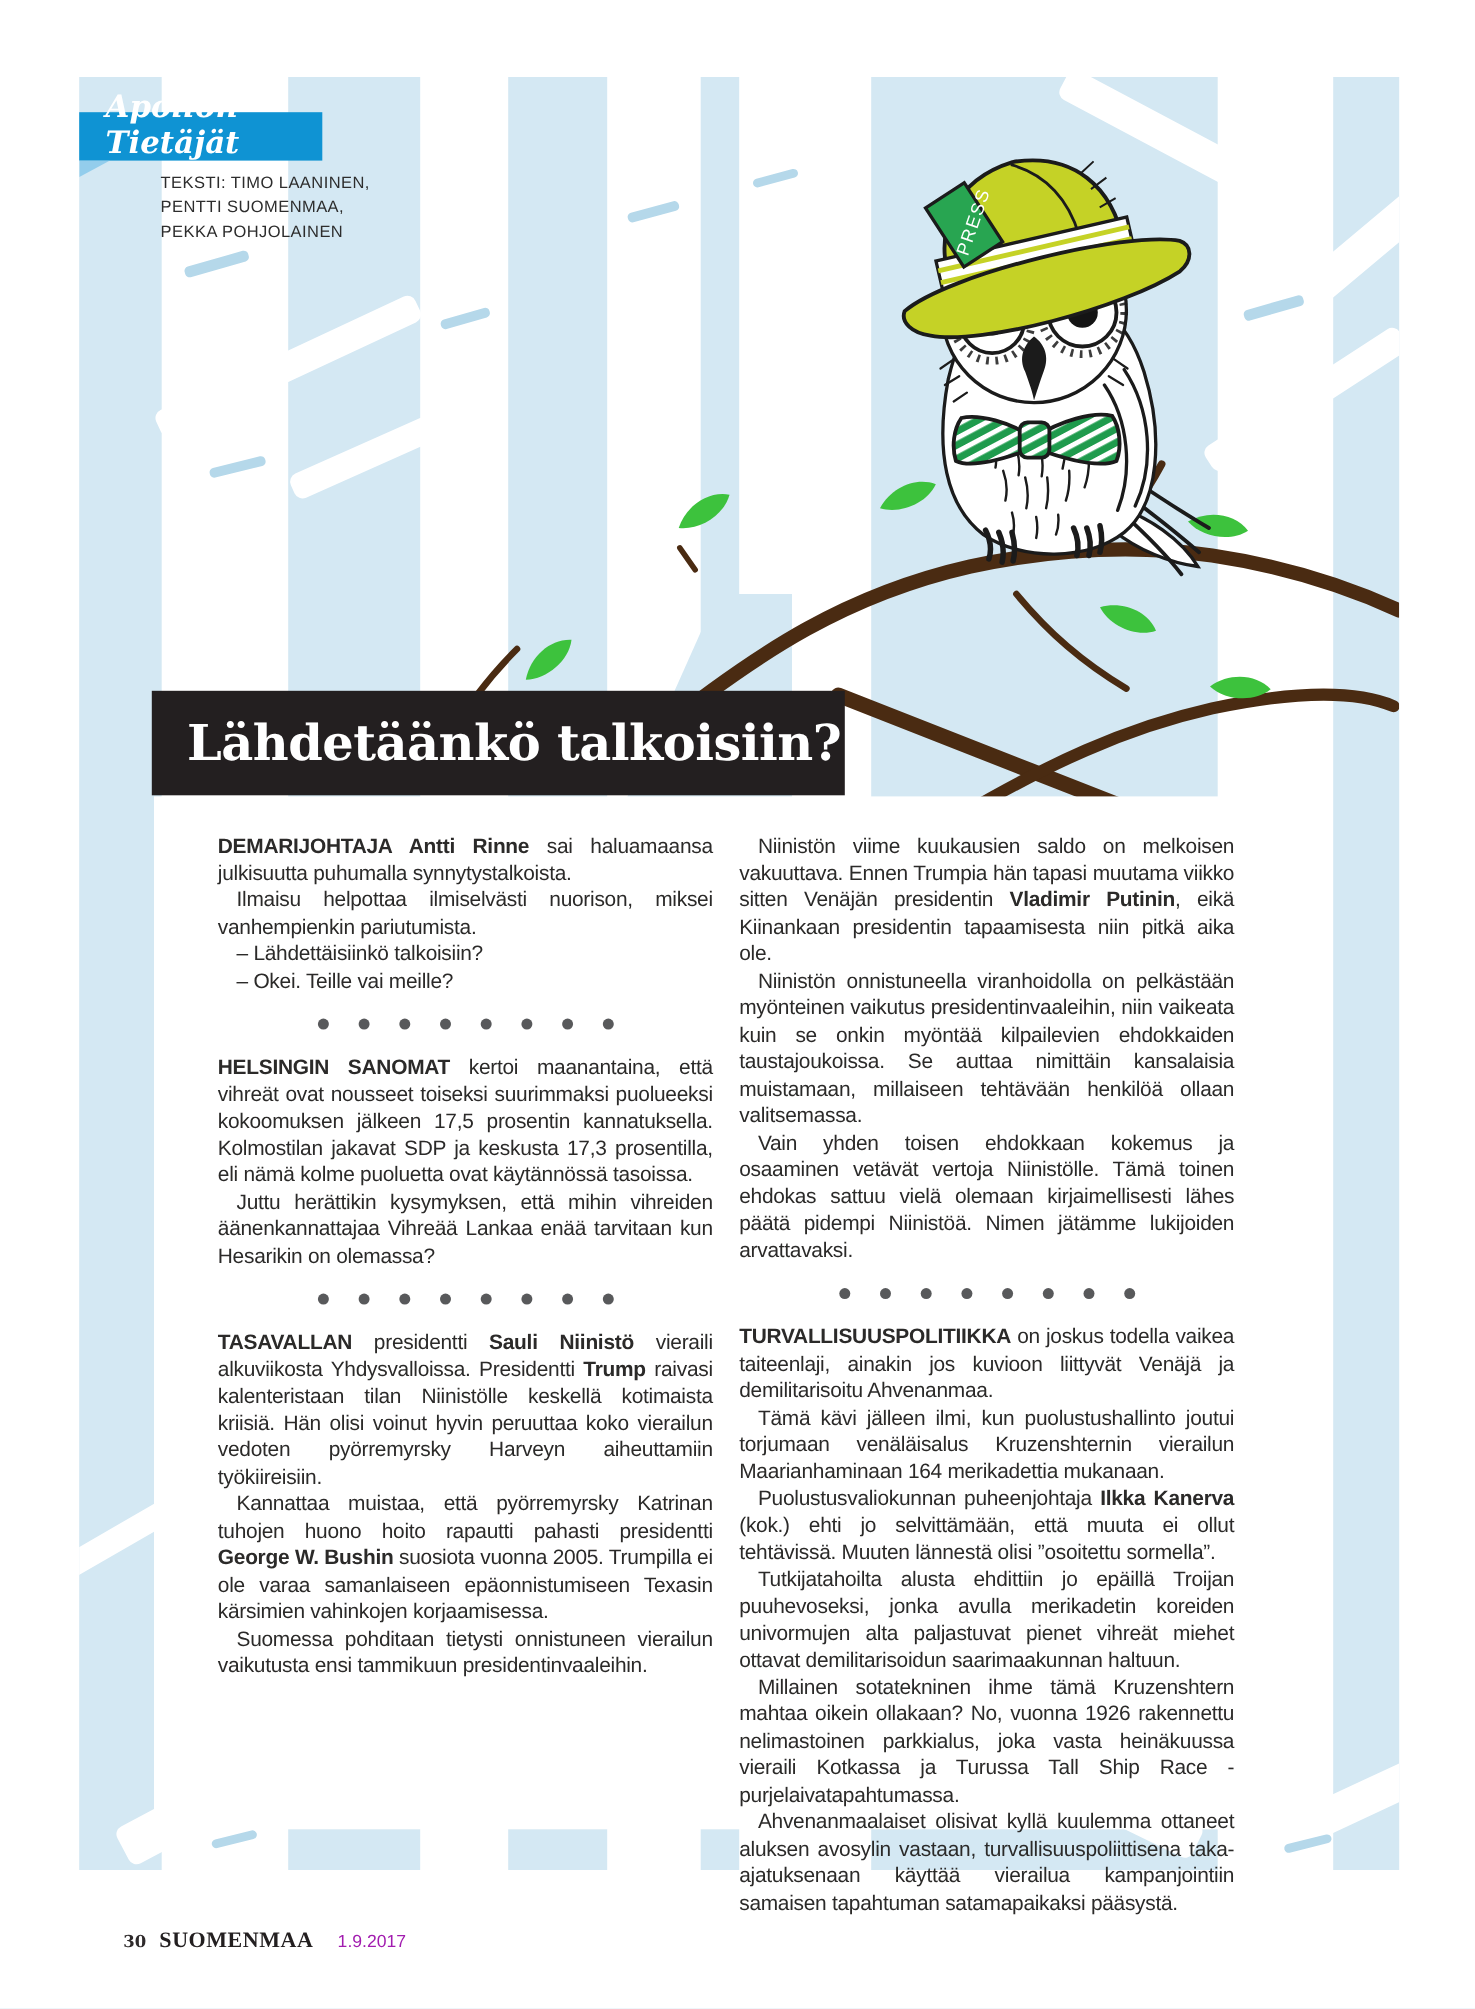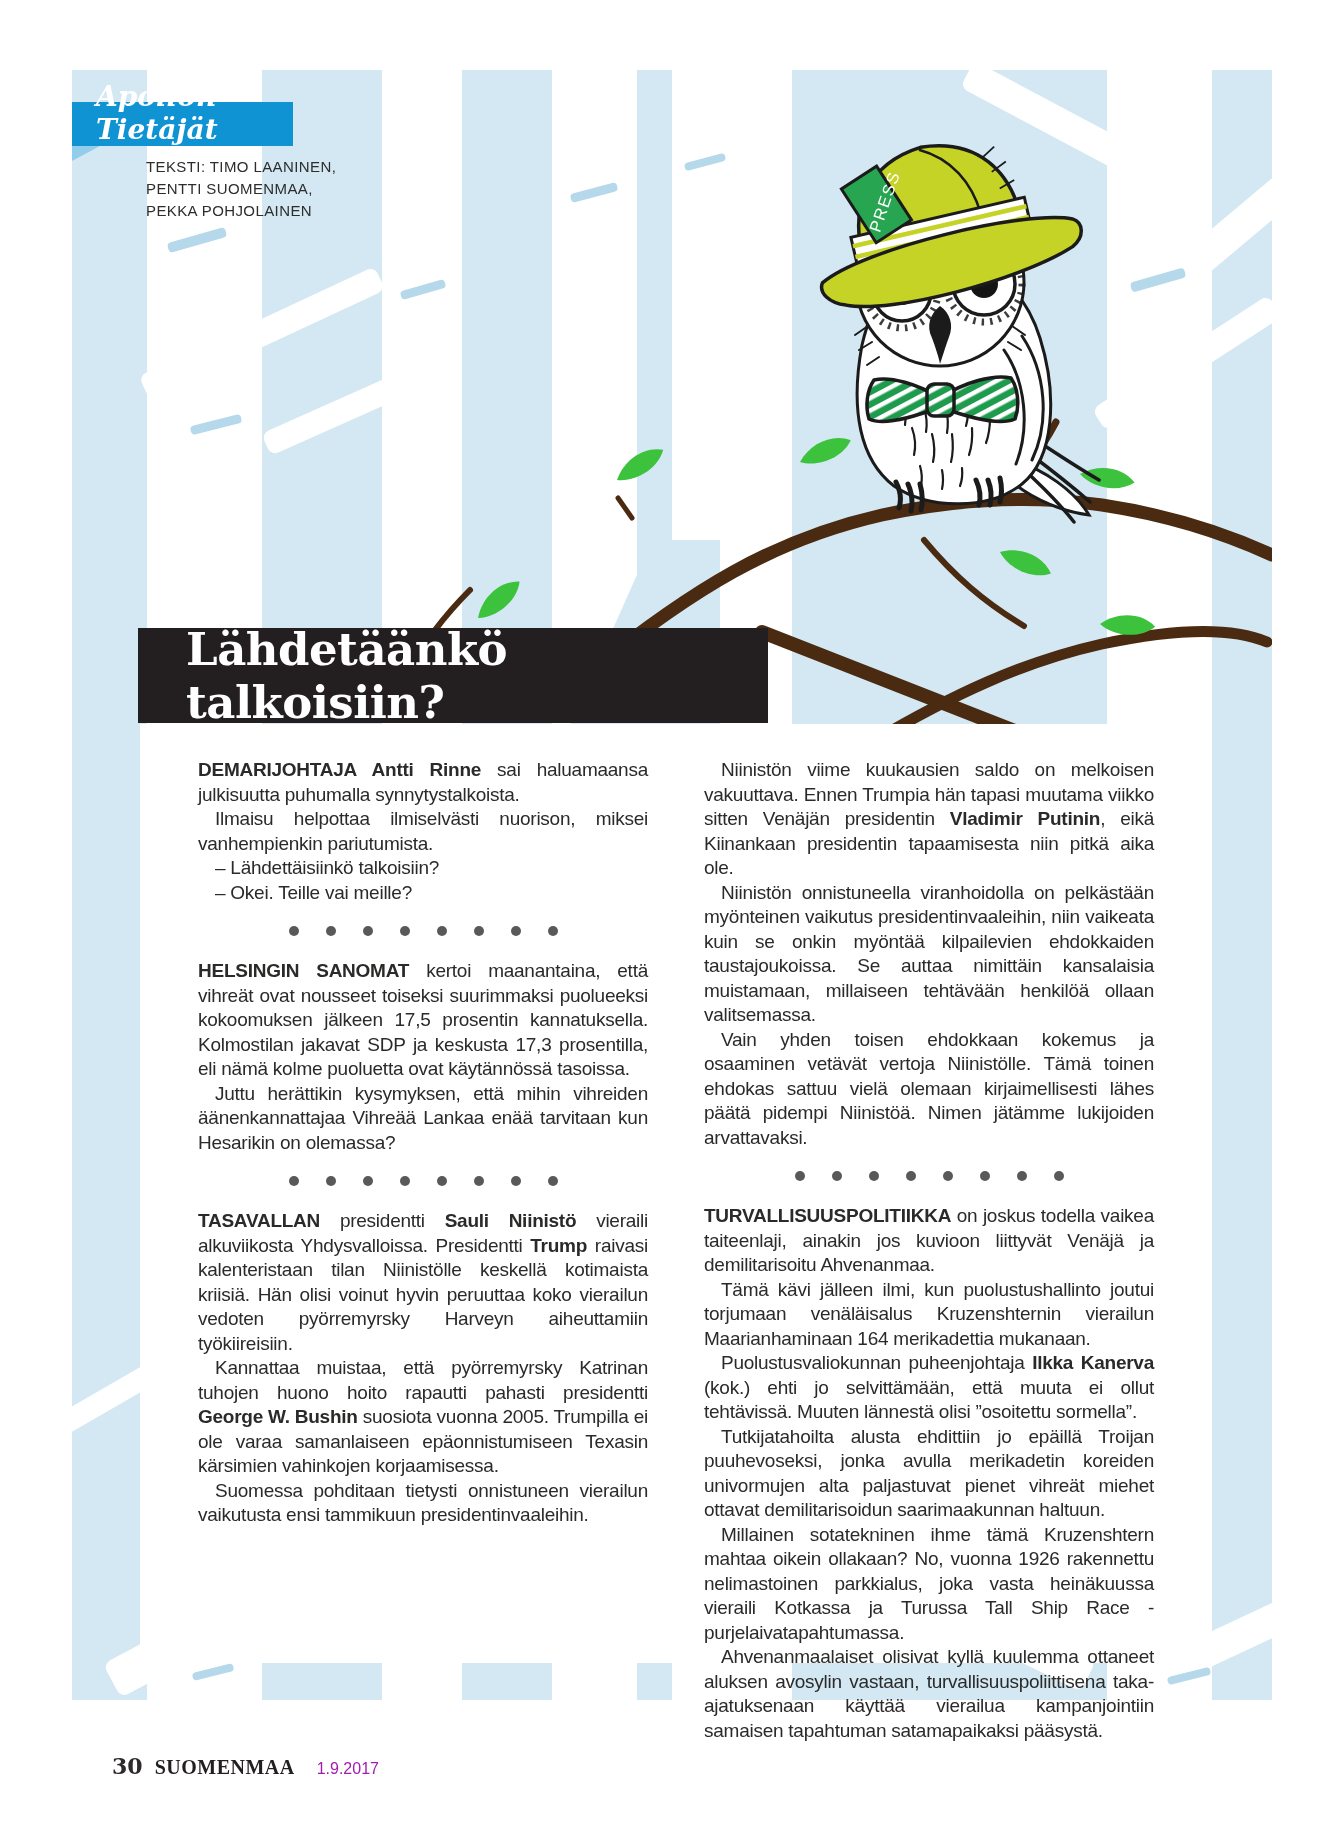--- a/index.html
+++ b/index.html
@@ -26,36 +26,36 @@
                 padding-left:24px; font-family:"DejaVu Serif", serif;
                 font-style:italic; font-weight:700; font-size:28px; }
   .kicker-fold { position:absolute; left:72px; top:146px; width:28px; height:15px;
                  background:#93cdec; clip-path:polygon(0 0,100% 0,0 100%); }
   .byline { position:absolute; left:146px; top:156px; color:#2d2d2d; font-size:15px;
             line-height:22px; letter-spacing:.4px; }
 
   
   .title-box { position:absolute; left:138px; top:628px; width:630px; height:95px;
                background:#231f20; color:#ffffff; display:flex; align-items:center;
-               padding-left:48px; font-family:"DejaVu Serif", serif; font-weight:700;
+               padding-left:32px; font-family:"DejaVu Serif", serif; font-weight:700;
                font-size:45px; letter-spacing:-0.5px; }
 
   
-  .columns { position:absolute; left:198px; top:758px; width:956px; display:flex; gap:56px; }
+  .columns { position:absolute; left:198px; top:758px; width:956px; display:flex; gap:24px; }
   .column  { width:450px; flex:none; }
   .text-block p { font-size:19px; line-height:24.5px; letter-spacing:-0.25px;
                   color:#2b2a29; text-align:justify; hyphens:auto; }
   .text-block p + p, .text-block p.indent { text-indent:17px; }
   .text-block b { font-weight:bold; }
   .separator { display:flex; justify-content:center; gap:27px; margin:21px 0 23px; }
   .dot { width:10px; height:10px; border-radius:50%; background:#58595b; }
 
   
   .footer { position:absolute; left:112px; top:1753px; display:flex; align-items:baseline; }
-  .footer .pageno  { font-family:"DejaVu Serif", serif; font-weight:700; font-size:22px; color:#2e2a2b; }
+  .footer .pageno  { font-family:"DejaVu Serif", serif; font-weight:700; font-size:15px; color:#2e2a2b; }
   .footer .magname { font-family:Liberation Serif, serif; font-weight:700; font-size:20px;
                      letter-spacing:.5px; color:#231f20; margin-left:12px; }
   .footer .date    { font-size:16px; color:#a21caf; margin-left:22px; }
 </style>
 </head>
 <body>
 
 <div class="scene">
   <div class="trunk t1"></div>
   <div class="trunk t2"></div>

